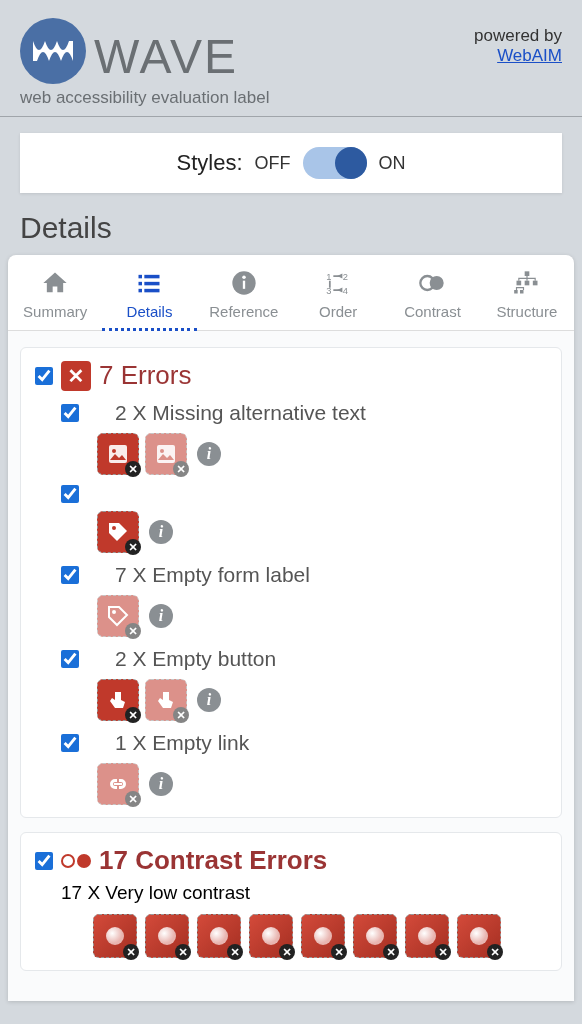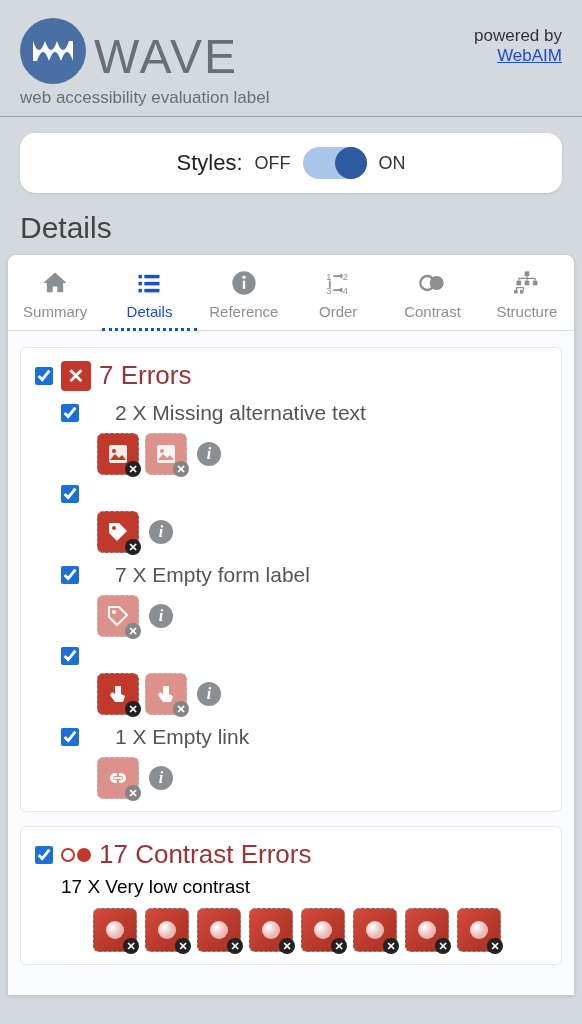--- a/index.html
+++ b/index.html
@@ -23,21 +23,21 @@
 .logo-circle {
   width: 66px; height: 66px; border-radius: 50%;
   background: #4a6fa5; display: flex; align-items: center; justify-content: center;
 }
 .logo-circle svg { width: 48px; height: 48px; }
 .wave-title { font-size: 48px; font-weight: 300; color: #6a6f73; letter-spacing: 2px; }
 .powered { text-align: right; font-size: 17px; color: #333; margin-top: 8px; }
 .powered a { color: #1a4fc7; text-decoration: underline; }
 .subtitle { font-size: 17px; color: #6a6f73; margin-top: 4px; }
 .styles-bar {
-  background: #fff; border-radius: 15px; margin: 16px 20px 10px 20px;
+  background: #fff; border-radius: 0; margin: 16px 20px 10px 20px;
   padding: 14px 20px; display: flex; align-items: center; justify-content: center;
   gap: 12px; box-shadow: 0 1px 3px rgba(0,0,0,0.1);
 }
 .styles-label { font-size: 22px; color: #222; }
 .toggle-text { font-size: 18px; color: #333; }
 .toggle {
   width: 64px; height: 32px; background: #a9c5e8; border-radius: 16px;
   position: relative; cursor: pointer;
 }
 .toggle-knob {
@@ -62,21 +62,21 @@
 .tab-icon { width: 28px; height: 28px; display: flex; align-items: center; justify-content: center; }
 .tab-icon svg { width: 28px; height: 28px; fill: currentColor; }
 .content { padding: 16px 12px; background: #fafbfc; }
 .category {
   background: #fff; border: 1px solid #e5e8eb; border-radius: 6px;
   padding: 12px 14px; margin-bottom: 14px;
 }
 .cat-header { display: flex; align-items: center; gap: 8px; }
 .chk { width: 18px; height: 18px; accent-color: #1a6fd8; cursor: pointer; }
 .cat-title { font-size: 26px; color: #9a3434; display: flex; align-items: center; gap: 8px; }
-.cat-title.contrast { color: #9a3434; }
+.cat-title.contrast { color: #9a3434; font-weight: bold; }
 .error-badge {
   width: 30px; height: 30px; background: #c0392b; border-radius: 4px;
   display: inline-flex; align-items: center; justify-content: center;
   color: #fff; font-weight: bold; font-size: 20px;
 }
 .contrast-badge { display: inline-flex; align-items: center; gap: 2px; }
 .cb-circle { width: 14px; height: 14px; border-radius: 50%; border: 2px solid #c0392b; }
 .cb-circle.filled { background: #c0392b; }
 .issue { margin-left: 26px; margin-top: 10px; }
 .issue-header { display: flex; align-items: center; gap: 8px; }
@@ -280,20 +280,21 @@
               </svg>
               <span class="err-x">✕</span>
             </div>
           <div class="info-icon">i</div>
         </div>
       </div>
 
       <div class="issue">
         <div class="issue-header">
           <input type="checkbox" class="chk" checked="" style="">
+          <span class="issue-label">2 X Empty button</span>
         </div>
         <div class="icon-row">
           <div class="err-icon">
               <svg viewBox="0 0 24 24">
                 <path d="M9 4v8l-3-2-2 3 5 7h8l2-6-4-2V4z" fill="#fff"></path>
               </svg>
               <span class="err-x">✕</span>
             </div>
           <div class="err-icon faded">
               <svg viewBox="0 0 24 24">

